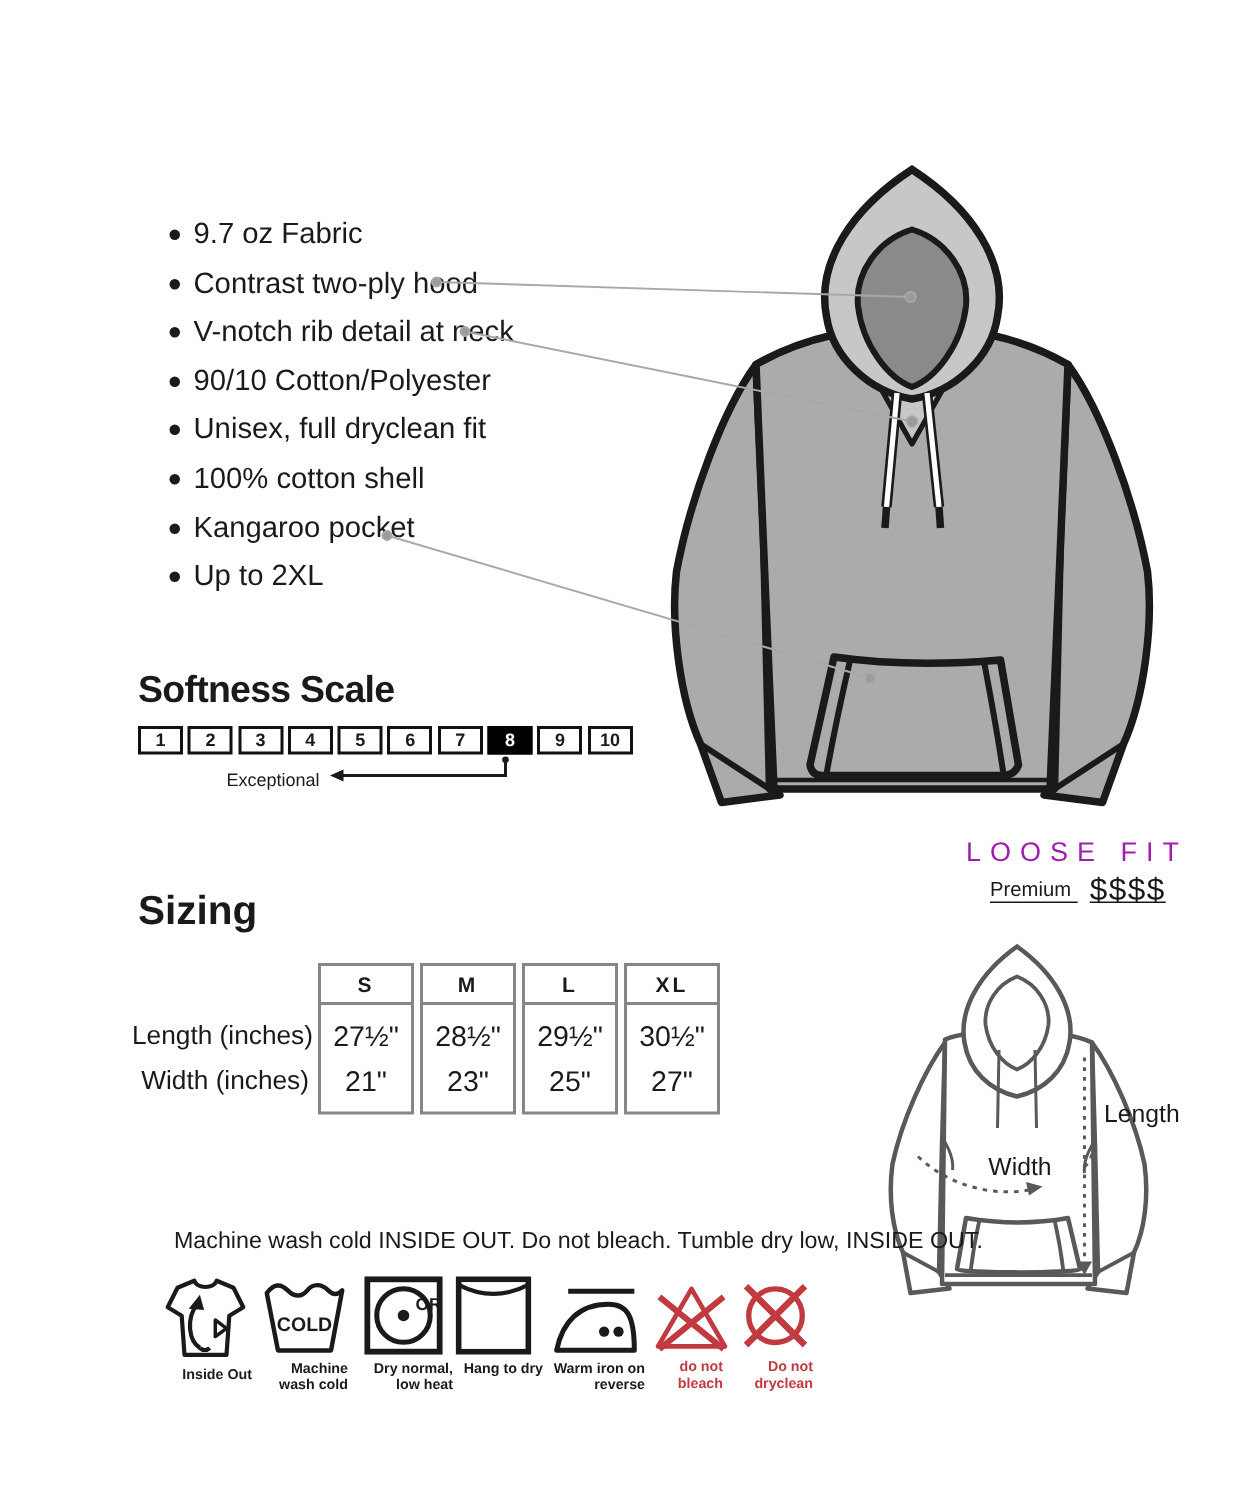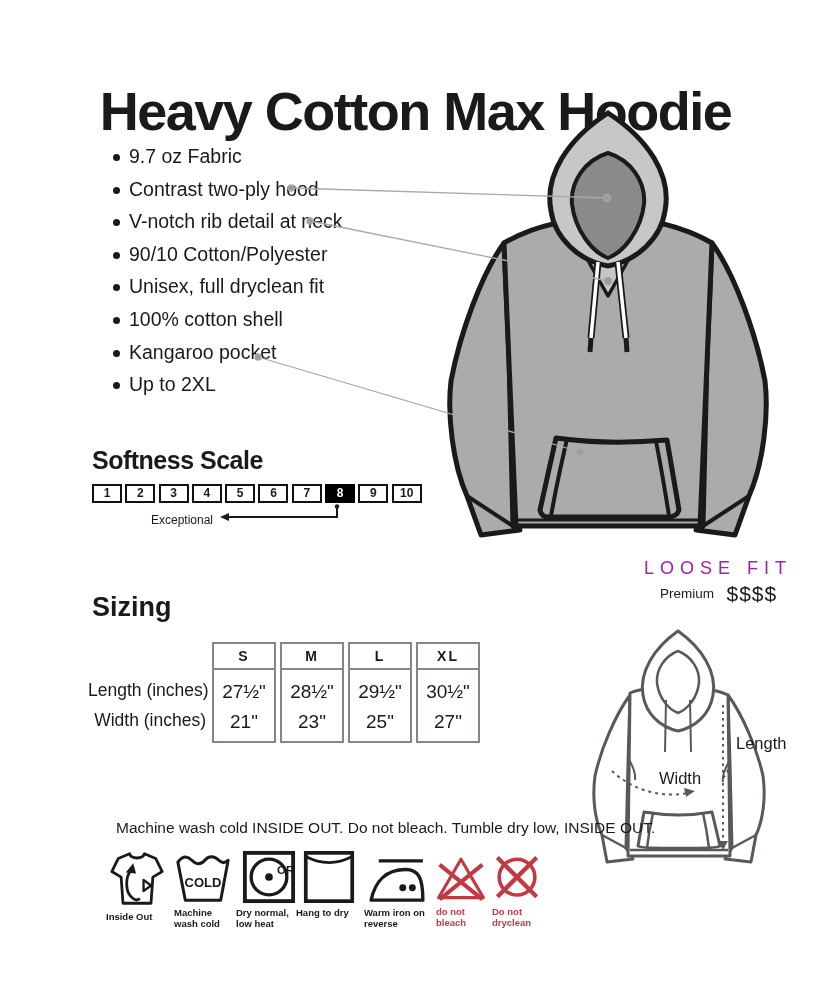--- a/index.html
+++ b/index.html
@@ -20,55 +20,54 @@
   
   .softness-heading{left:92px;top:446px;font-size:25px;font-weight:800;letter-spacing:-0.5px;}
   .scale-row{left:92px;top:484px;display:flex;gap:3.3px;}
   .scale-box{width:30px;height:19px;border:2px solid #111;box-sizing:border-box;
              font-size:12px;font-weight:700;text-align:center;line-height:15px;background:#fff;}
   .scale-box.active{background:#000;color:#fff;border-color:#000;}
   .exceptional{left:151px;top:513px;font-size:12px;font-weight:300;}
 
   
   .loose-fit{left:644px;top:558px;font-size:18px;font-weight:500;letter-spacing:6px;color:#a21caf;white-space:nowrap;}
-  .premium-row{left:660px;top:582px;white-space:nowrap;}
+  .premium-row{left:660px;top:582px;white-space:nowrap;text-decoration:underline;}
   .premium-row .premium{font-size:13.5px;font-weight:300;vertical-align:3px;}
   .premium-row .dollars{font-size:21px;font-weight:400;letter-spacing:1px;margin-left:8px;}
 
   
   .sizing-heading{left:92px;top:592px;font-size:27px;font-weight:800;}
   .row-label{font-size:17.5px;font-weight:300;width:118px;text-align:right;white-space:nowrap;}
   .row-label.l1{left:88px;top:680px;} .row-label.l2{left:88px;top:710px;}
   .size-col{top:642px;width:64px;height:101px;border:2px solid #85868a;box-sizing:border-box;
             background:#fff;display:flex;flex-direction:column;align-items:center;}
   .size-col .hd{width:100%;height:26px;border-bottom:2px solid #85868a;box-sizing:border-box;
             font-size:14px;font-weight:700;letter-spacing:2px;text-align:center;line-height:24px;}
   .size-col .val{font-size:19px;font-weight:300;line-height:30px;}
   .size-col .val.first{margin-top:7px;}
 
   
   .width-label{left:650px;top:769px;width:60px;text-align:center;font-size:16.5px;font-weight:300;}
   .length-label{left:736px;top:734px;font-size:16.5px;font-weight:300;}
 
   
   .care-sentence{left:116px;top:819px;font-size:15.5px;font-weight:300;white-space:nowrap;}
-  .care-block{top:850px;text-align:left;}
+  .care-block{top:850px;text-align:right;}
   .care-block svg{display:block;margin:0 auto;}
   .care-label{font-size:9.5px;font-weight:700;line-height:10.5px;margin-top:4px;}
   .care-label.red{color:#c23a41;}
   .or-label{left:277px;top:864px;font-size:11.5px;font-weight:700;}
 
   svg{overflow:visible;}
 </style>
 </head>
 <body>
 
 <div class="page">
 
-  <h1 class="abs title">Heavy Cotton Max Hoodie</h1>
 
   <ul class="abs features">
     <li><span class="dot"></span><span>9.7 oz Fabric</span></li>
     <li><span class="dot"></span><span>Contrast two-ply hood</span></li>
     <li><span class="dot"></span><span>V-notch rib detail at neck</span></li>
     <li><span class="dot"></span><span>90/10 Cotton/Polyester</span></li>
     <li><span class="dot"></span><span>Unisex, full dryclean fit</span></li>
     <li><span class="dot"></span><span>100% cotton shell</span></li>
     <li><span class="dot"></span><span>Kangaroo pocket</span></li>
     <li><span class="dot"></span><span>Up to 2XL</span></li>

